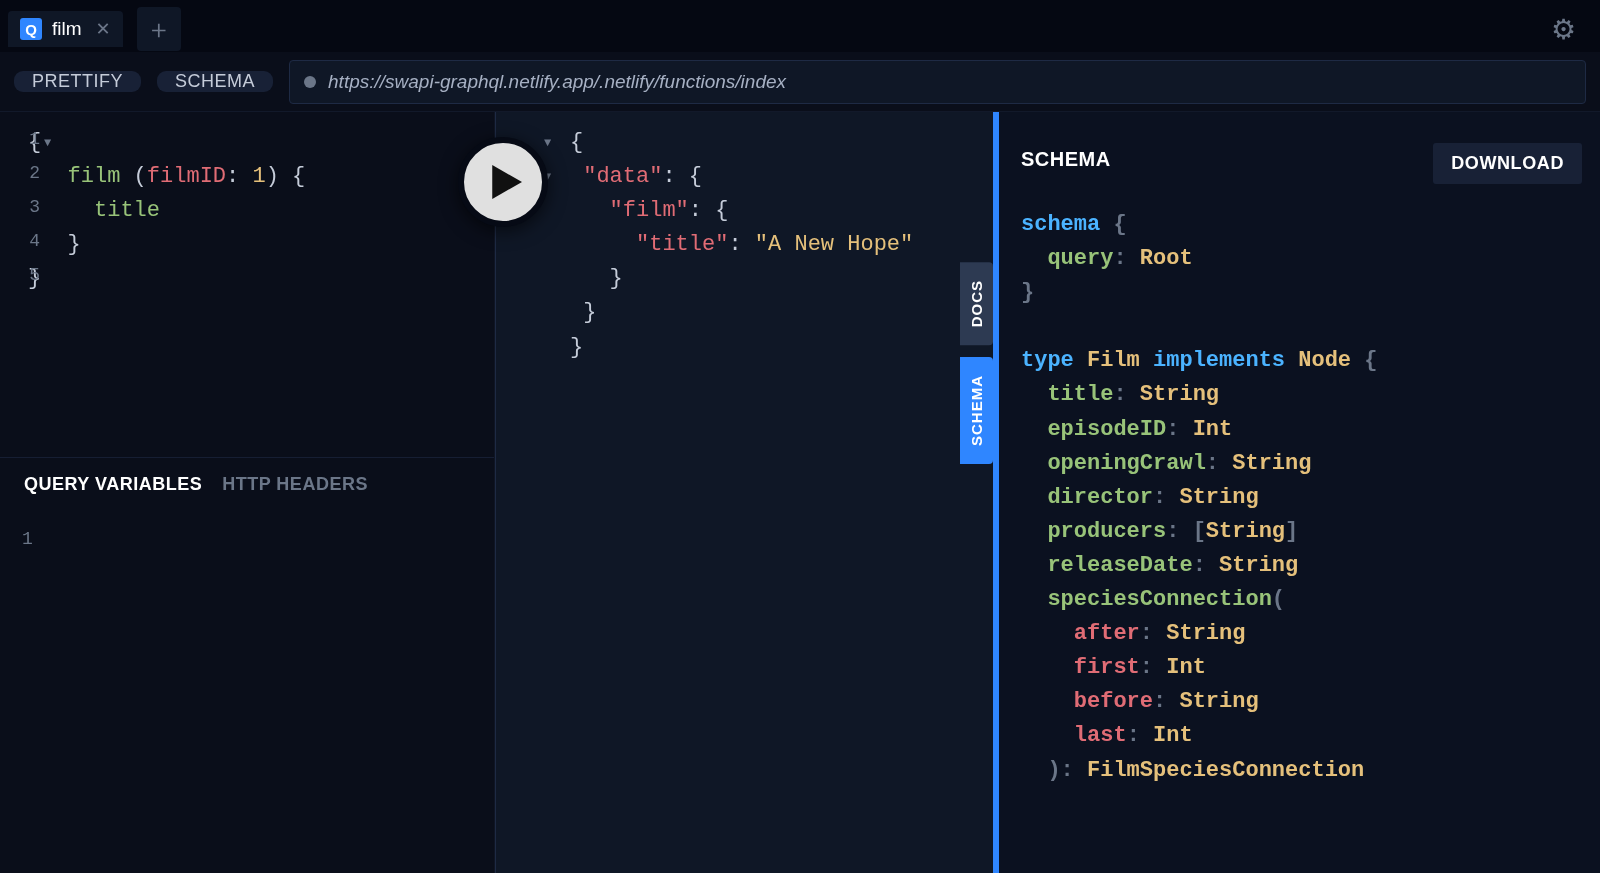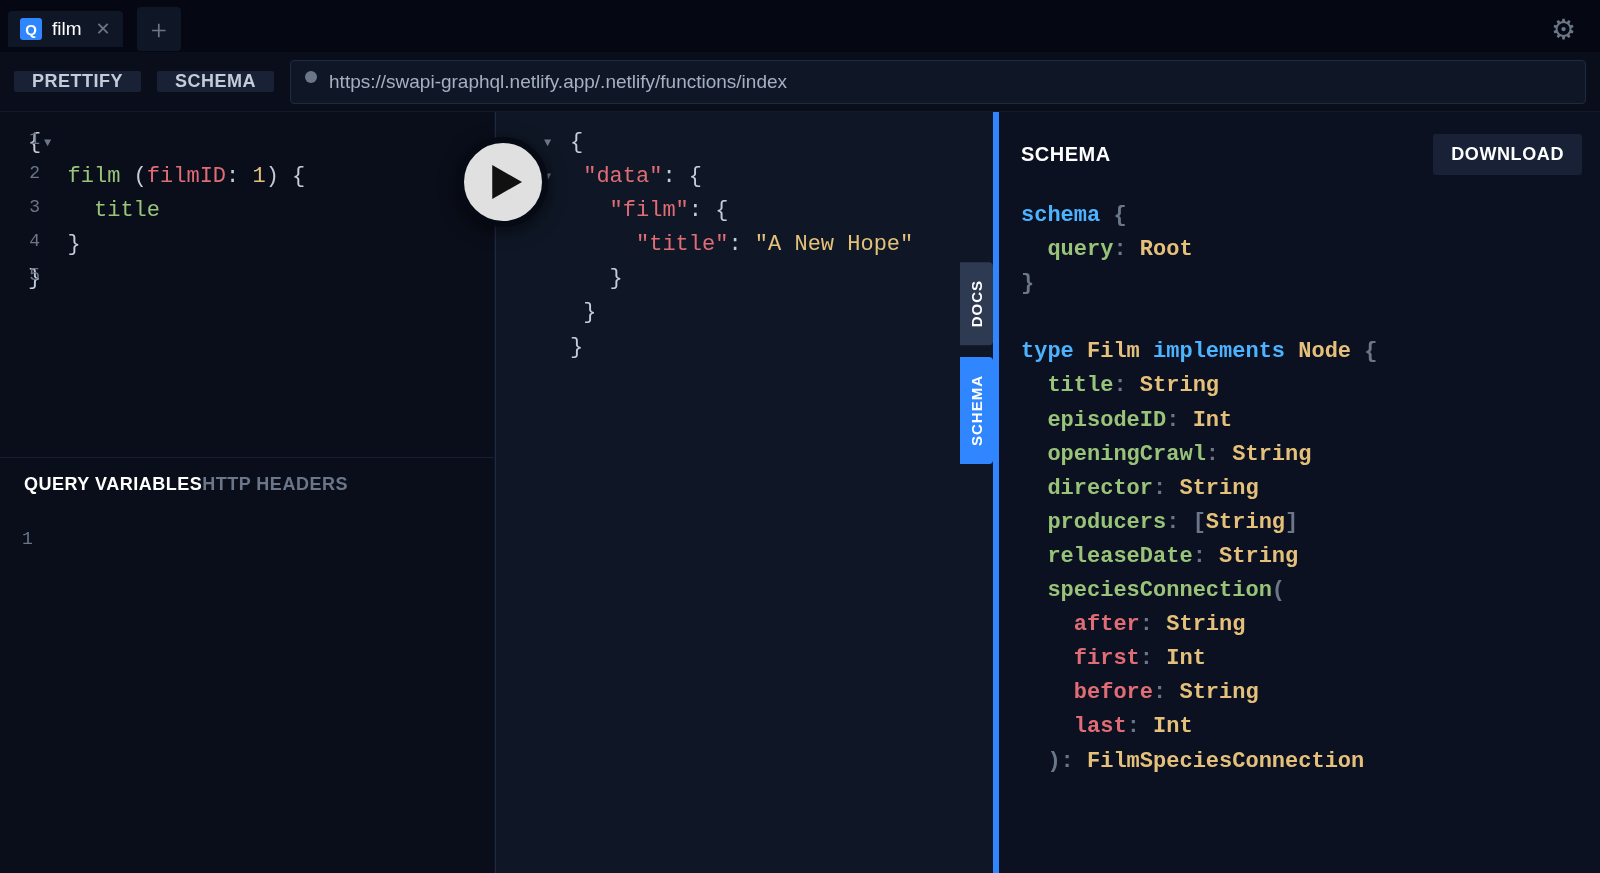--- a/index.html
+++ b/index.html
@@ -72,36 +72,37 @@
   .toolbar{
     height:60px;
     display:flex;align-items:center;gap:16px;
     padding:0 14px;
     background:var(--bg);
     border-bottom:1px solid rgba(30,42,68,.4);
   }
   .tbtn{
     background:var(--btn);
     color:var(--btn-text);
-    font-weight:700;
+    font-weight:400;
     letter-spacing:.5px;
     font-size:18px;
     padding:0 18px;
-    border-radius:2px;
+    border-radius:9px;
     cursor:pointer;
   }
   .endpoint{
     flex:1;
-    display:flex;gap:12px;
+    display:flex;align-items:center;gap:12px;
     background:var(--panel);
     border:1px solid var(--border);
     border-radius:4px;
     padding:10px 14px;
     color:#a6b0c3;
     font-size:19px;
+    font-style:italic;
   }
   .endpoint .dot{
     width:12px;height:12px;border-radius:50%;background:#6b7688;
   }
   
   .workspace{
     position:relative;
     display:flex;
     height:calc(100% - 112px);
   }
@@ -136,21 +137,21 @@
   .editor{flex:0 0 345px;}
   .vars-head{
     display:flex;
     padding:16px 24px;
     border-top:1px solid rgba(30,42,68,.6);
     font-weight:700;
     letter-spacing:.5px;
     font-size:18px;
   }
   .vars-head .active{color:#fff;}
-  .vars-head .inactive{color:var(--muted);}
+  .vars-head .inactive{color:var(--muted);margin-left:20px;}
   .vars-body{flex:1;position:relative;font-family:var(--mono);font-size:18px;padding-top:14px;}
   .vars-body .gnum{position:absolute;left:22px;top:18px;color:var(--muted);font-size:18px;}
   
   .middle{
     width:498px;
     background:var(--panel);
     border-left:1px solid var(--border);
     position:relative;
   }
   .result .fold-r{position:absolute;left:48px;top:14px;color:var(--muted);font-size:12px;font-family:var(--mono);line-height:34px;}
@@ -198,21 +199,21 @@
   }
   .rhead{
     display:flex;
     align-items:center;justify-content:space-between;
     padding:22px 0 24px 0;
   }
   .rhead h2{font-size:20px;letter-spacing:.5px;font-weight:700;color:#fff}
   .dlbtn{
     background:var(--btn);
     padding:10px 18px;font-weight:700;letter-spacing:.6px;
-    font-size:18px;cursor:pointer;border-radius:3px;color:#fff;
+    font-size:18px;cursor:pointer;border-radius:3px;color:#fff;margin-top:9px;
   }
   .schema-body{
     font-family:var(--mono);
     font-size:22px;
     line-height:1.55;
     white-space:pre;
     font-weight:bold;
   }
   .schema-body .kw2{color:var(--accent-blue)}
   .schema-body .field{color:var(--green)}

